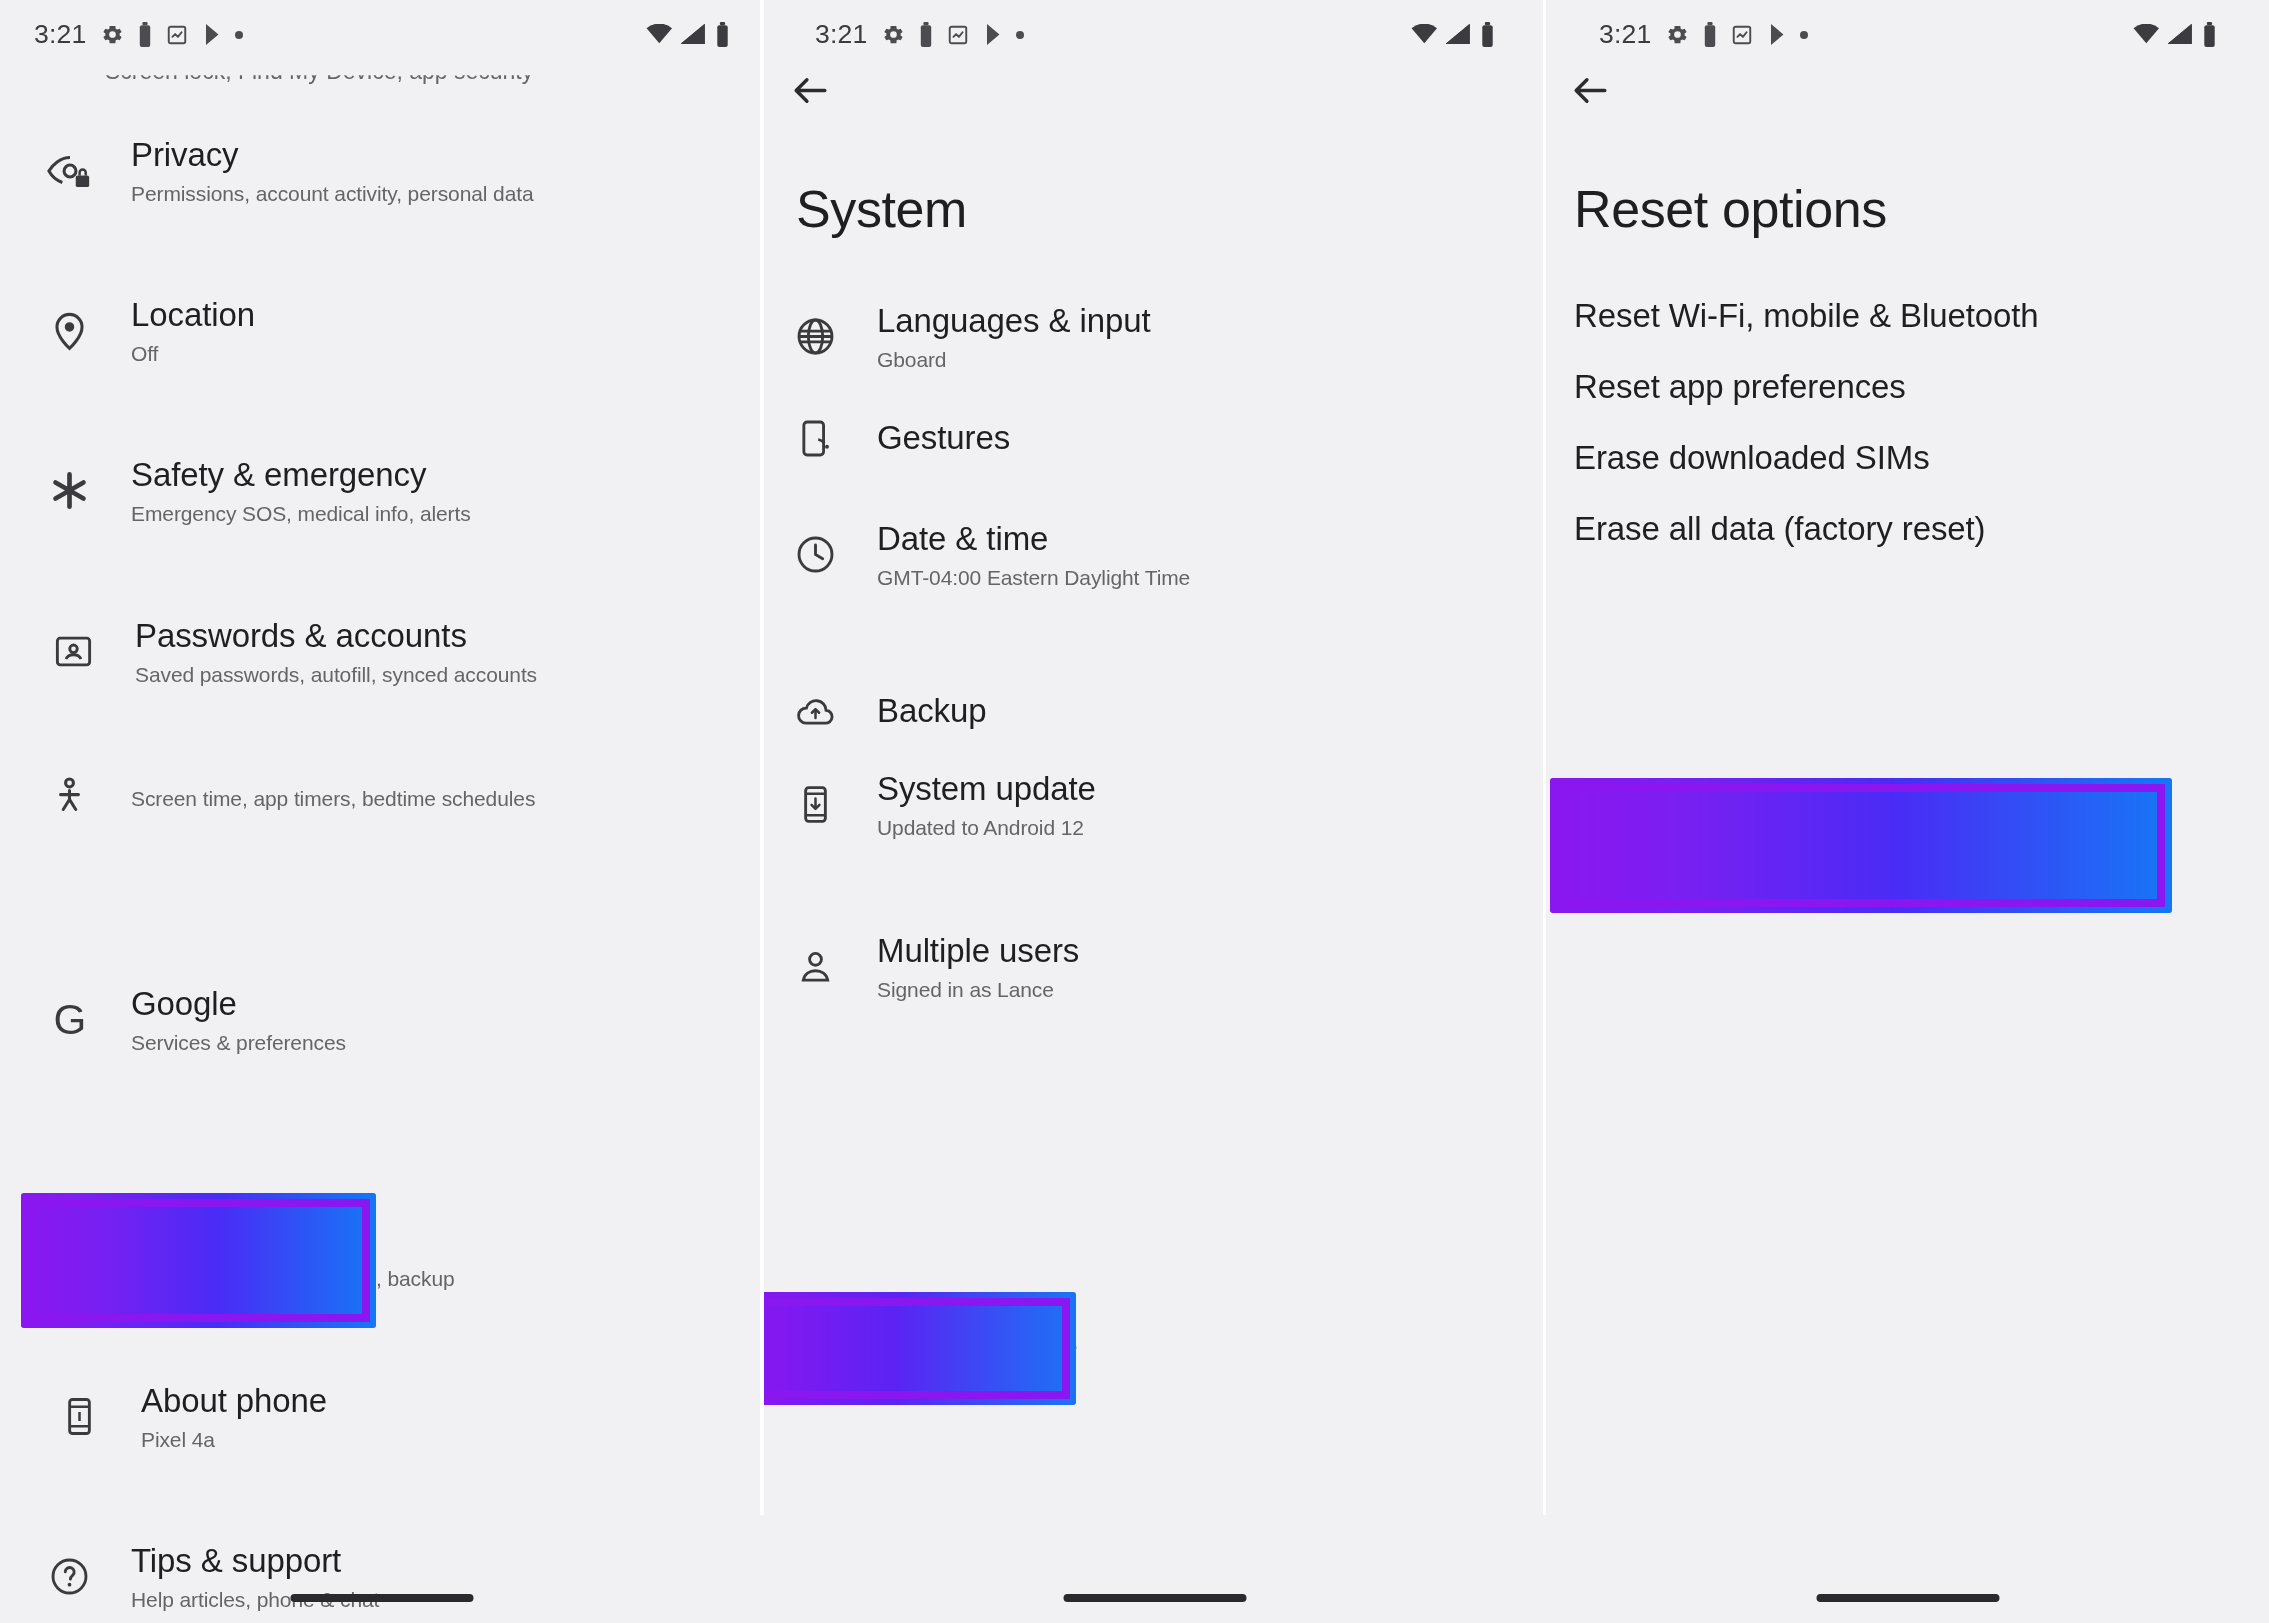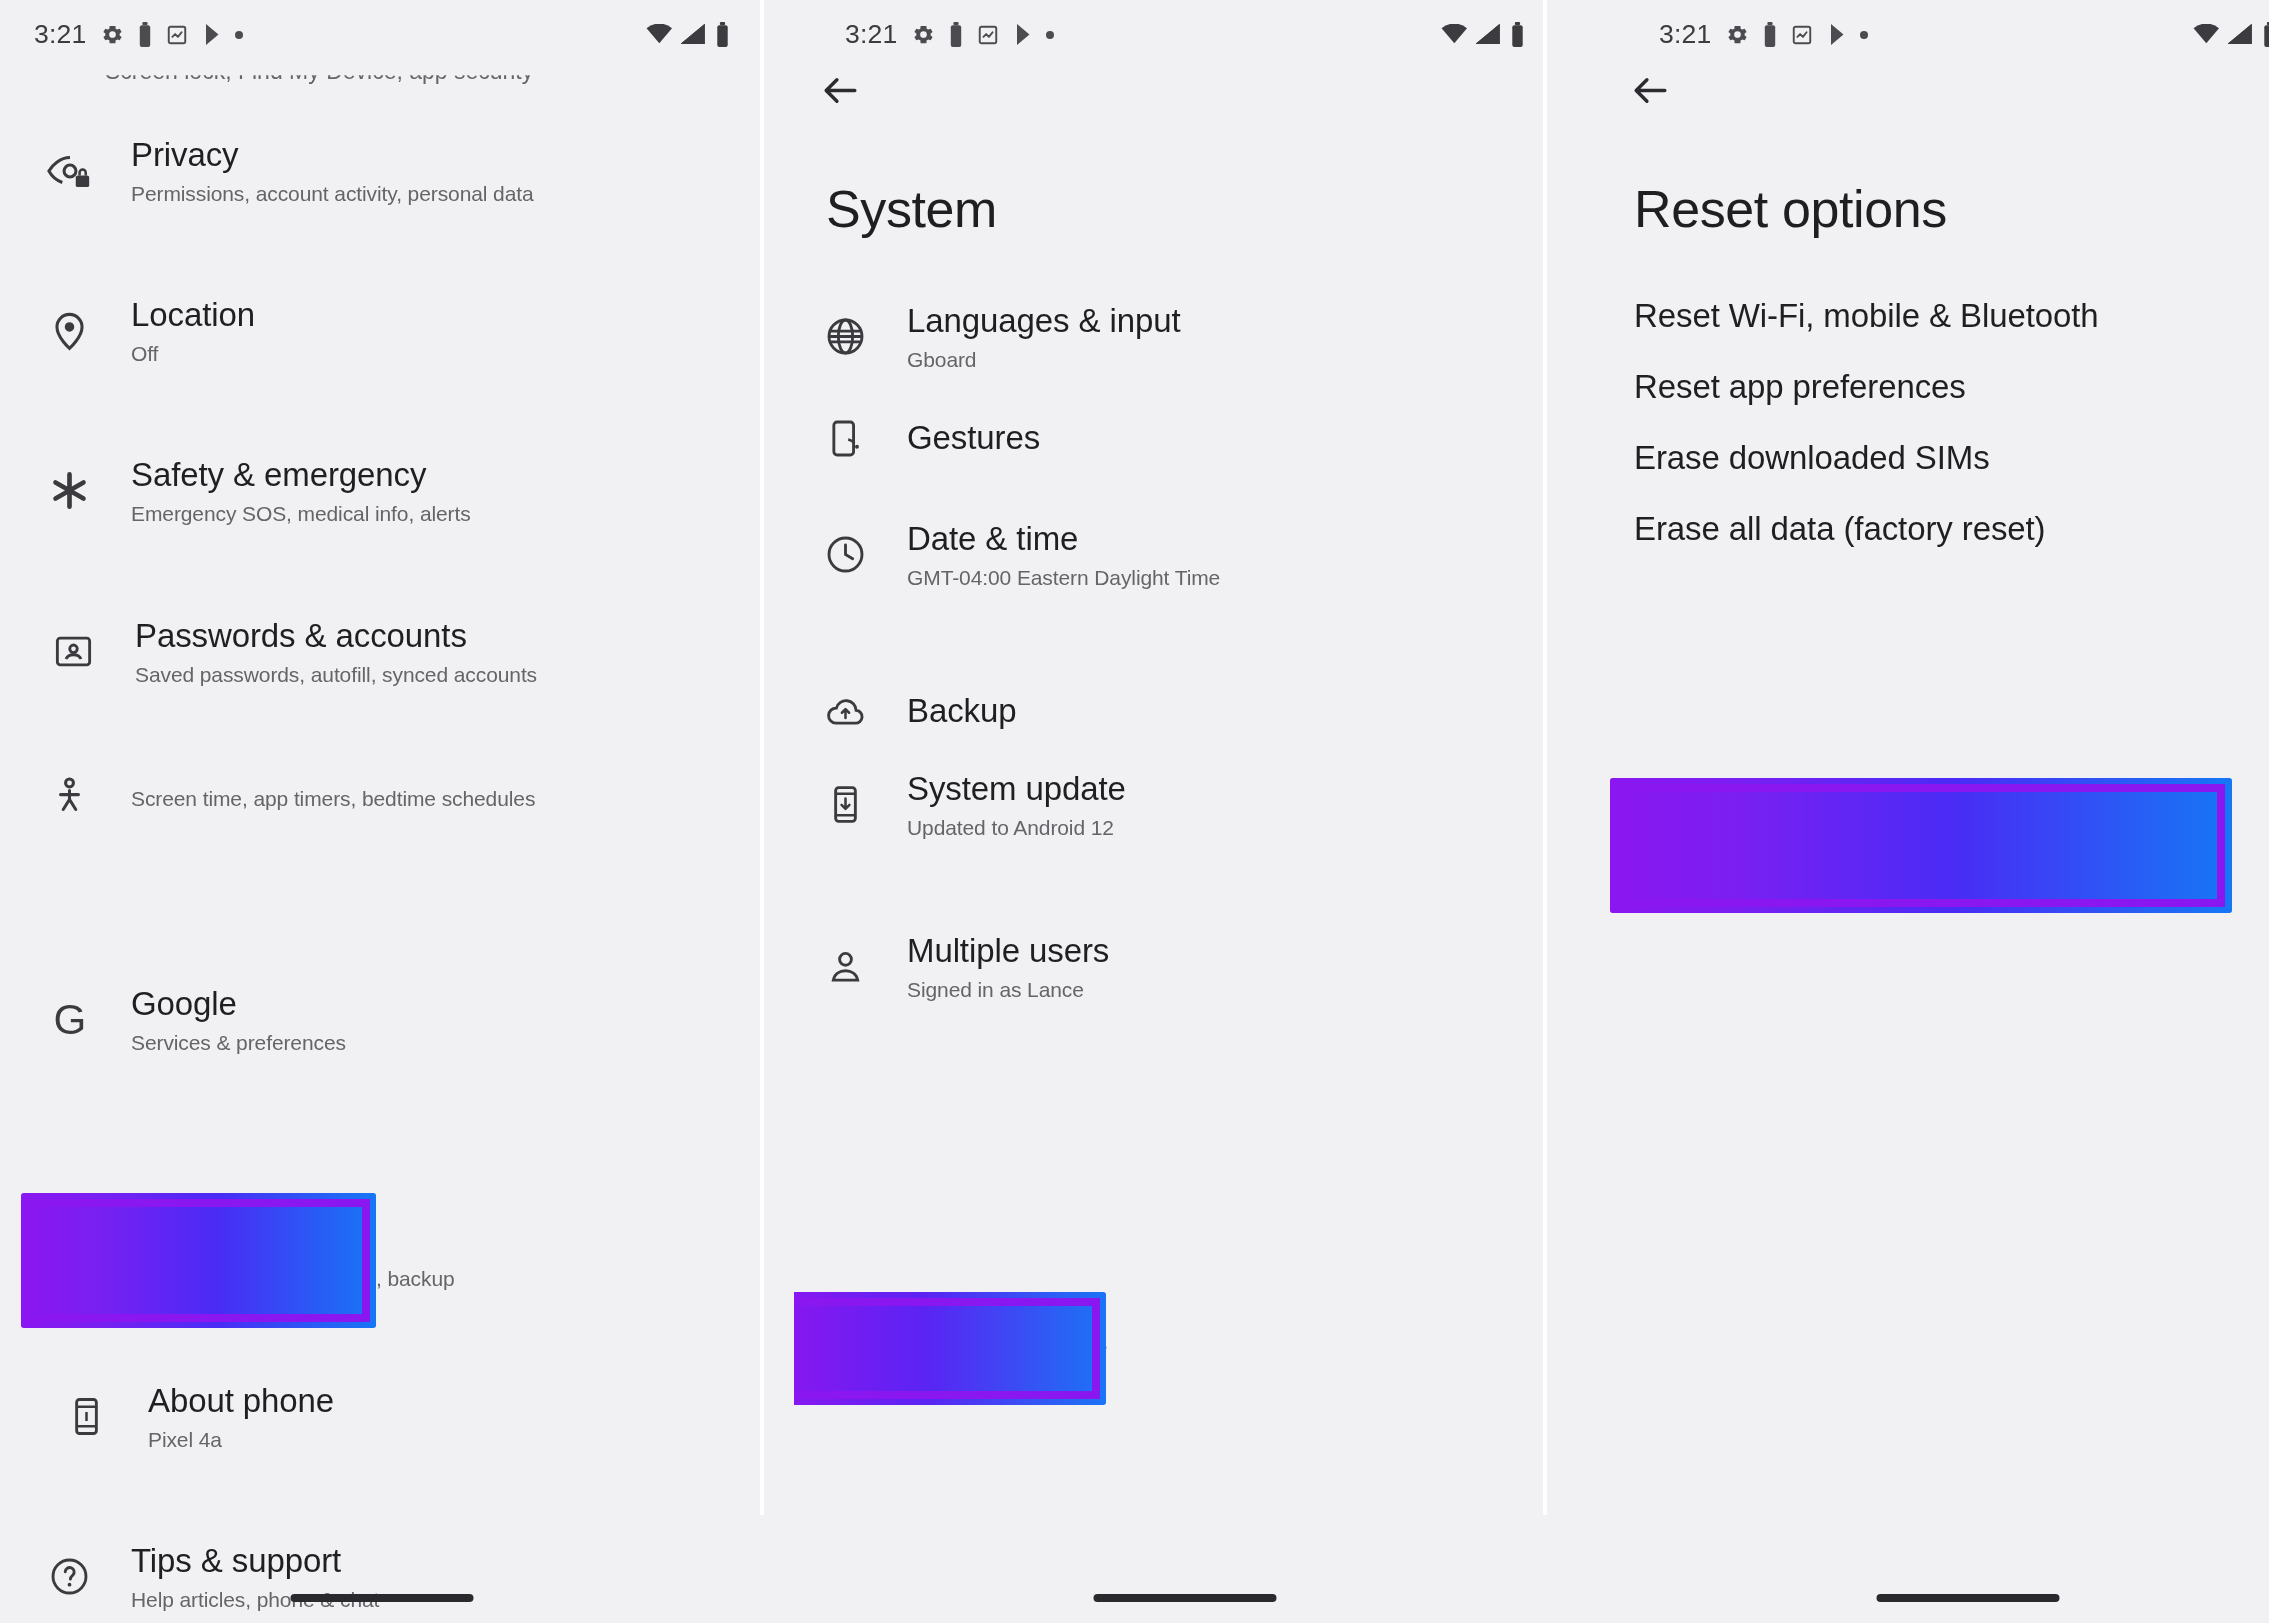--- a/index.html
+++ b/index.html
@@ -2,21 +2,21 @@
 <html style="font-size:14px"><head>
 <meta charset="utf-8">
 <style>
   * { box-sizing: border-box; margin: 0; padding: 0; }
   html, body {
     width: 2270px; height: 1623px;
     font-family: "Liberation Sans", sans-serif;
     background: #f1f0f3;
     overflow: hidden;
   }
-  .screens { display: flex; width: 2270px; height: 1515px; position: relative; gap: 30px; }
+  .screens { display: flex; width: 2270px; height: 1515px; position: relative; }
   .panel {
     position: relative;
     background: #f1f0f3;
     height: 1623px;
     overflow: hidden;
     flex: 0 0 auto;
   }
   .panel.p1 { width: 764px; }
   .panel.p2 { width: 782px; }
   .panel.p3 { width: 724px; }
@@ -301,21 +301,21 @@
             <path d="M12 11v6" stroke-linecap="round"></path>
             <circle cx="12" cy="7.8" r="1.05" fill="#3b3b3f" stroke="none"></circle>
           </svg>
         </div>
         <div class="txt">
           <div class="title">System</div>
           <div class="sub">Languages, gestures, time, backup</div>
         </div>
       </div>
 
-      <div class="row" style="left:60px; top:1312px;">
+      <div class="row" style="left:53px; top:1312px;">
         <div class="ico">
           <svg width="43" height="43" viewBox="0 0 24 24" fill="none" stroke="#3b3b3f" stroke-width="1.6">
             <rect x="6.5" y="2.5" width="11" height="19" rx="1.6"></rect>
             <path d="M6.5 6.5h11M6.5 17.5h11M12 9.5v5" stroke-width="1.4"></path>
           </svg>
         </div>
         <div class="txt">
           <div class="title">About phone</div>
           <div class="sub">Pixel 4a</div>
         </div>

